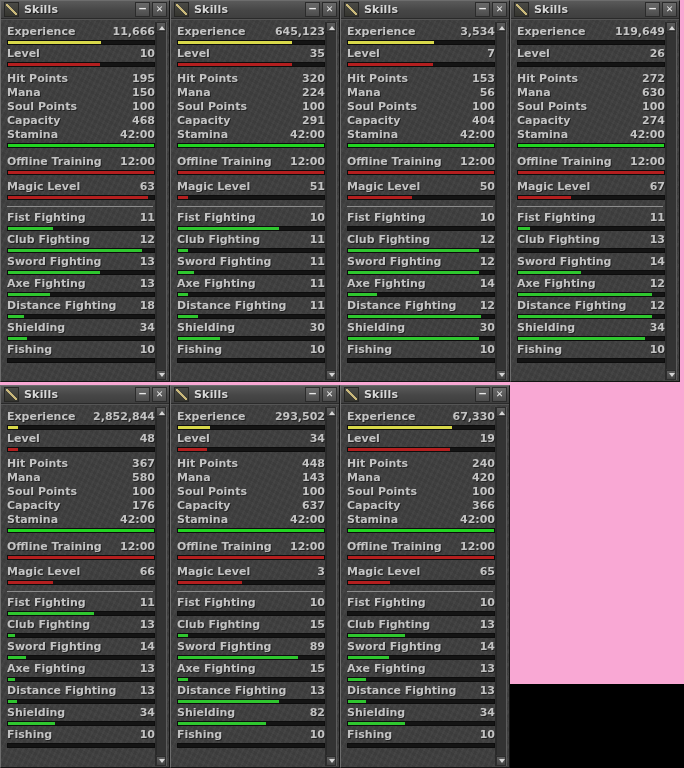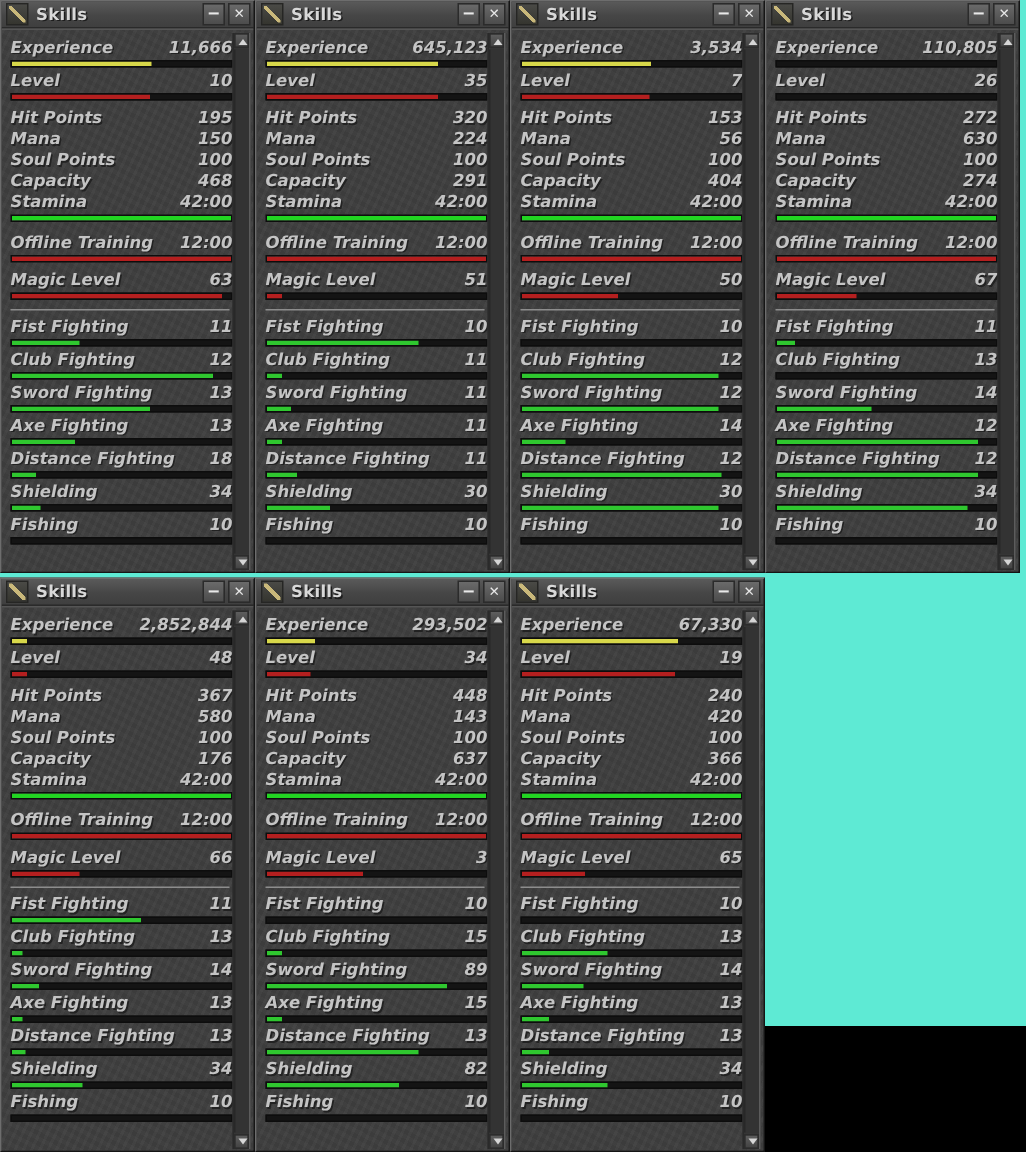--- a/index.html
+++ b/index.html
@@ -2,21 +2,21 @@
 <html><head>
 <meta charset="utf-8">
 <title>Skills Windows</title>
 <style>
   html,body{margin:0;padding:0;background:#000;}
   body{
     width:684px;height:768px;overflow:hidden;
     font-family:"DejaVu Sans","Liberation Sans",sans-serif;
     -webkit-font-smoothing:none;
   }
-  #stage{position:relative;width:684px;height:684px;background:#5eead4;}
+  #stage{position:relative;width:684px;height:684px;background:#f9a8d4;}
 
   
   .win{
     position:absolute;
     width:170px;
     box-sizing:border-box;
     background:#3a3a3a;
     border-left:1px solid #6d6d6d;
     border-top:1px solid #6d6d6d;
     border-right:1px solid #151515;
@@ -70,21 +70,21 @@
   .winbody{
     position:relative;
     background:
       repeating-linear-gradient(115deg, rgba(255,255,255,.022) 0 2px, rgba(0,0,0,.022) 2px 5px),
       repeating-linear-gradient(28deg, rgba(255,255,255,.017) 0 3px, rgba(0,0,0,.02) 3px 6px),
       #3e3e3e;
     border-top:1px solid #555;
     padding:5px 4px 3px 6px;
     box-sizing:border-box;
   }
-  .content{ padding-right:10px;font-style:italic; }
+  .content{ padding-right:10px; }
 
   
   .sbar{
     position:absolute;top:2px;right:2px;bottom:2px;width:10px;
     background:#353535;
     border-left:1px solid #2a2a2a;
     border-right:1px solid #5c5c5c;
   }
   .sb-arrow{
     position:absolute;left:0;width:10px;height:10px;
@@ -625,21 +625,21 @@
           <div class="tb-btn">
             <span class="gl">✕</span>
           </div>
         </div>
       </div>
       <div class="winbody" style="height: 363px;">
         <div class="content">
           <div class="row">
             <div class="rowline">
               <span class="rlabel">Experience</span>
-              <span class="rvalue">110,805</span>
+              <span class="rvalue">119,649</span>
             </div>
             <div class="bar exp">
               <i style="width: 0%;"></i>
             </div>
           </div>
           <div class="row">
             <div class="rowline">
               <span class="rlabel">Level</span>
               <span class="rvalue">26</span>
             </div>

